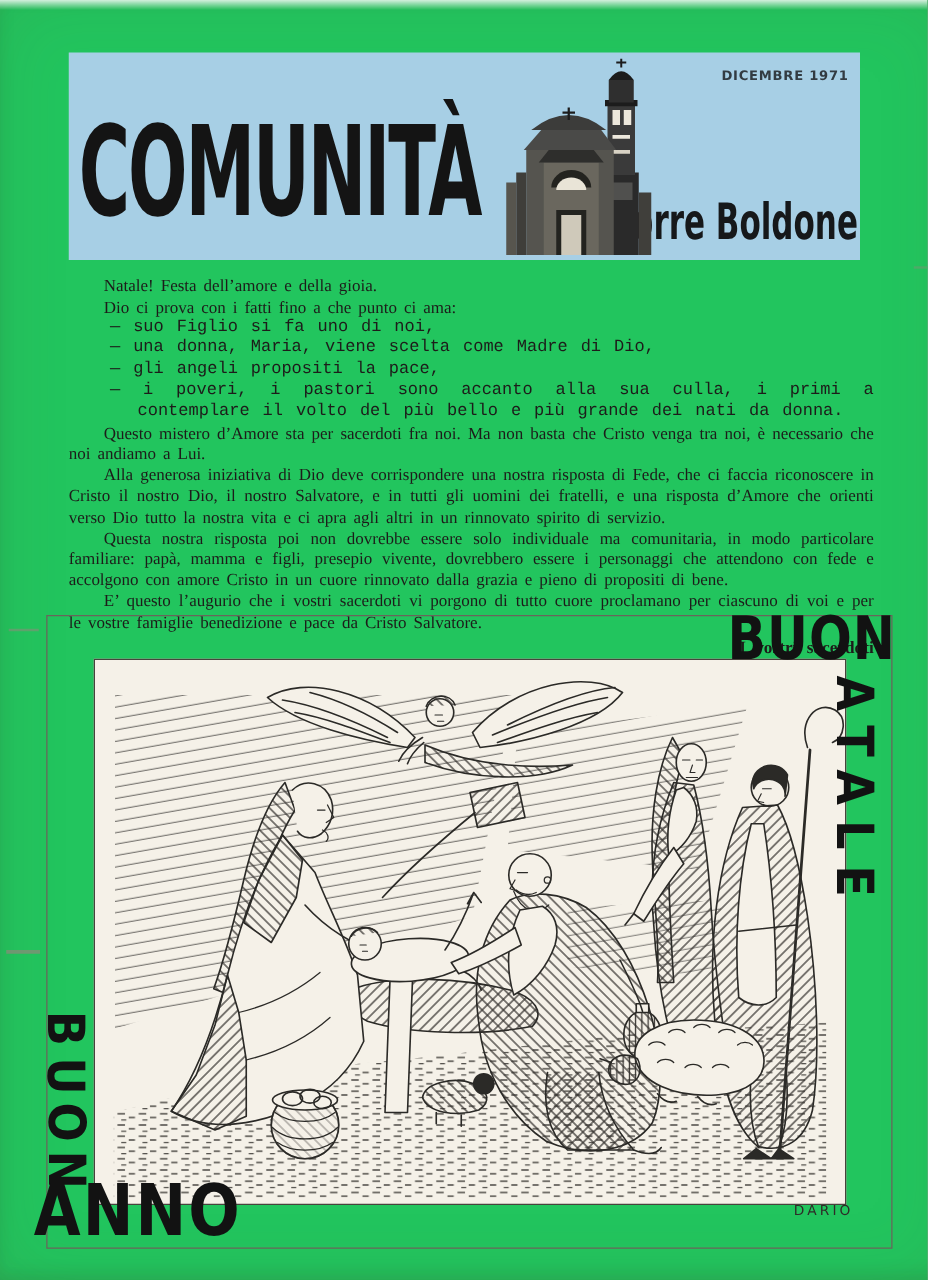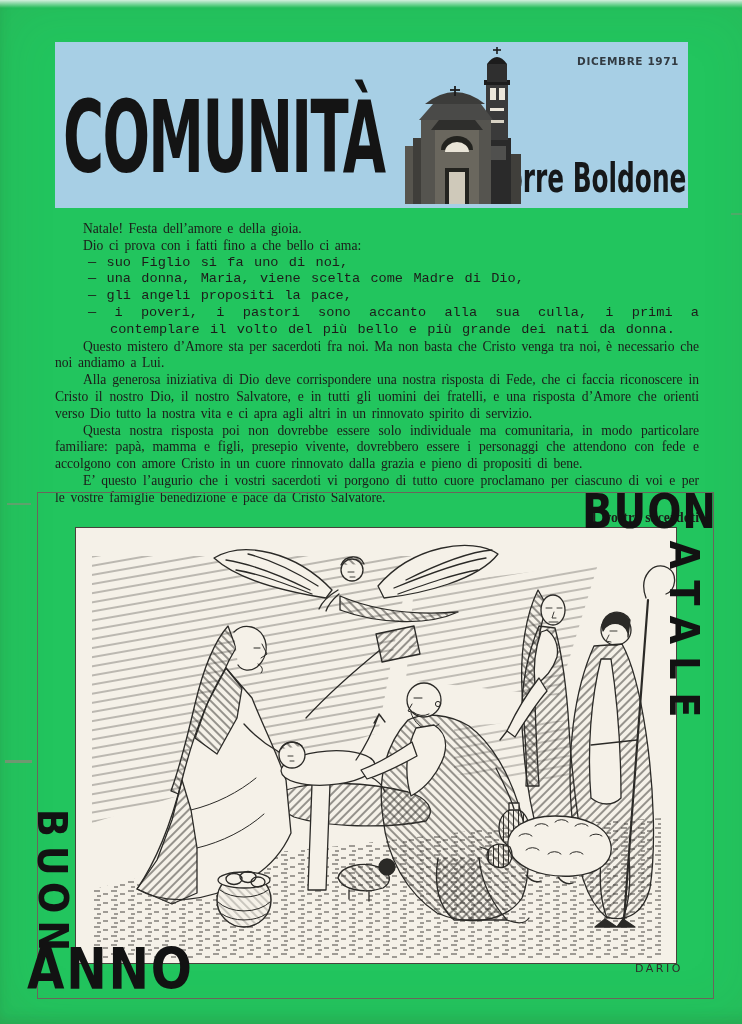--- a/index.html
+++ b/index.html
@@ -103,21 +103,21 @@
             <rect x="120" y="108" width="10" height="50" fill="#403f3b" stroke="none"></rect>
           </g>
         </g>
       </svg>
     </div>
   </div>
 
   <div class="editorial">
     <div>
         <p class="para plain-indent">Natale! Festa dell’amore e della gioia.</p>
-        <p class="para plain-indent">Dio ci prova con i fatti fino a che bello ci ama:</p>
+        <p class="para plain-indent">Dio ci prova con i fatti fino a che punto ci ama:</p>
         <p class="para dash">— suo Figlio si fa uno di noi,</p>
         <p class="para dash">— una donna, Maria, viene scelta come Madre di Dio,</p>
         <p class="para dash">— gli angeli propositi la pace,</p>
         <p class="para dash">— i poveri, i pastori sono accanto alla sua culla, i primi a contemplare il volto del più bello e più grande dei nati da donna.</p>
         <p class="para indent">Questo mistero d’Amore sta per sacerdoti fra noi. Ma non basta che Cristo venga tra noi, è necessario che noi andiamo a Lui.</p>
         <p class="para indent">Alla generosa iniziativa di Dio deve corrispondere una nostra risposta di Fede, che ci faccia riconoscere in Cristo il nostro Dio, il nostro Salvatore, e in tutti gli uomini dei fratelli, e una risposta d’Amore che orienti verso Dio tutto la nostra vita e ci apra agli altri in un rinnovato spirito di servizio.</p>
         <p class="para indent">Questa nostra risposta poi non dovrebbe essere solo individuale ma comunitaria, in modo particolare familiare: papà, mamma e figli, presepio vivente, dovrebbero essere i personaggi che attendono con fede e accolgono con amore Cristo in un cuore rinnovato dalla grazia e pieno di propositi di bene.</p>
         <p class="para indent">E’ questo l’augurio che i vostri sacerdoti vi porgono di tutto cuore proclamano per ciascuno di voi e per le vostre famiglie benedizione e pace da Cristo Salvatore.</p>
       </div>
     <div class="signature">I vostri sacerdoti</div>

